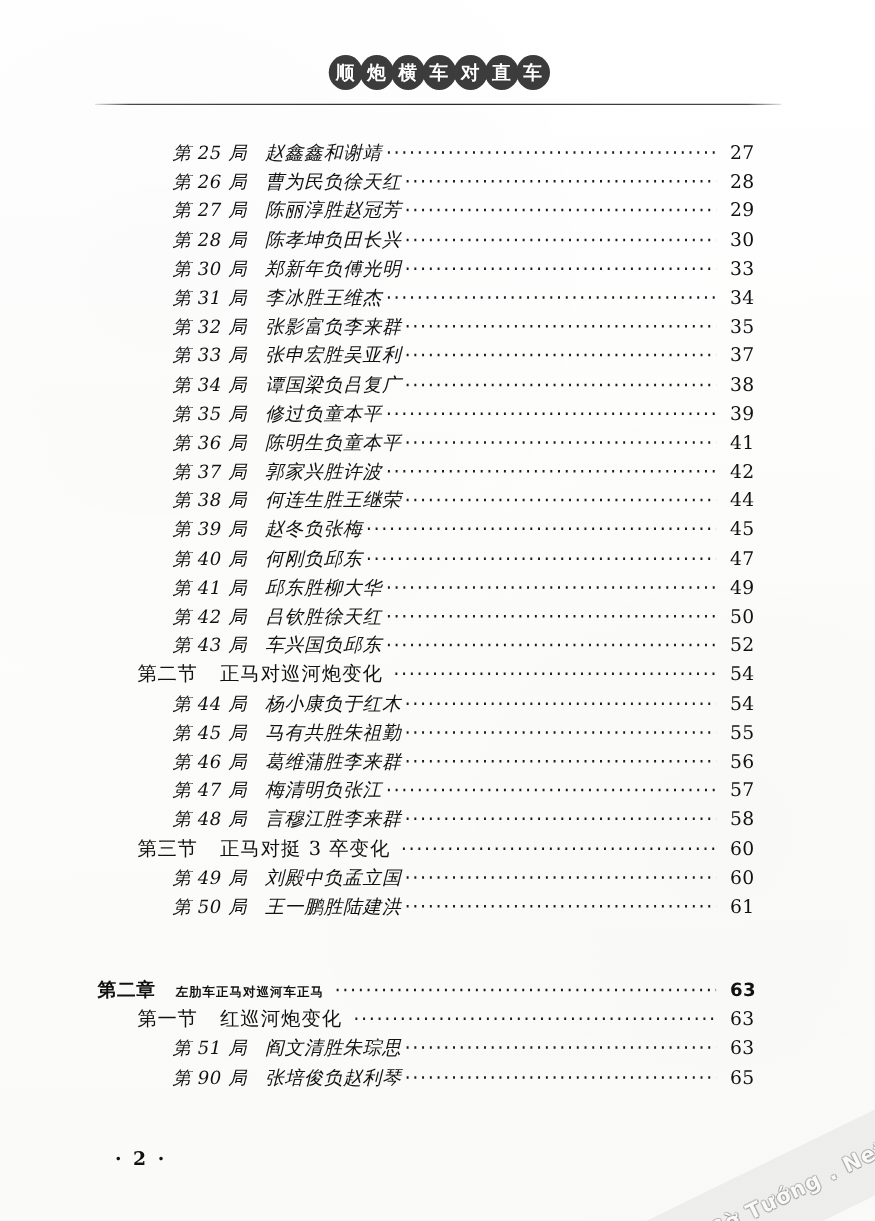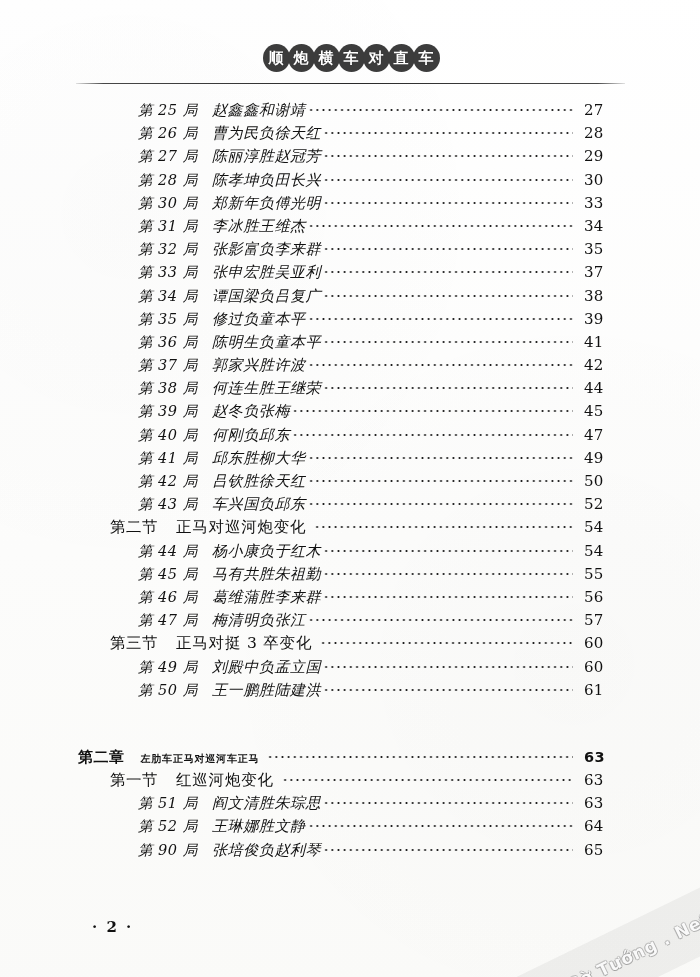--- a/index.html
+++ b/index.html
@@ -64,21 +64,21 @@
         rgba(60,60,60,0.15) 0%,
         rgba(40,40,40,0.85) 5%,
         rgba(30,30,30,0.95) 50%,
         rgba(40,40,40,0.85) 95%,
         rgba(60,60,60,0.15) 100%);
   }
 
   
   .toc {
     position: absolute;
-    top: 100px;
+    top: 112px;
     left: 0;
     width: 632px;
   }
 
   .row {
     display: flex;
     align-items: baseline;
     height: 23.2px;
     font-size: 15px;
     white-space: nowrap;
@@ -366,20 +366,26 @@
       <span class="title">葛维蒲胜李来群</span>
       <span class="leader"></span>
       <span class="pageno">56</span>
     </div>
     <div class="row lvl-game">
       <span class="label">第 47 局</span>
       <span class="title">梅清明负张江</span>
       <span class="leader"></span>
       <span class="pageno">57</span>
     </div>
+    <div class="row lvl-game">
+      <span class="label">第 48 局</span>
+      <span class="title">言穆江胜李来群</span>
+      <span class="leader"></span>
+      <span class="pageno">58</span>
+    </div>
     <div class="row lvl-section">
       <span class="label">第三节</span>
       <span class="title">正马对挺 3 卒变化</span>
       <span class="leader"></span>
       <span class="pageno">60</span>
     </div>
     <div class="row lvl-game">
       <span class="label">第 49 局</span>
       <span class="title">刘殿中负孟立国</span>
       <span class="leader"></span>
@@ -403,26 +409,20 @@
       <span class="leader"></span>
       <span class="pageno">63</span>
     </div>
     <div class="row lvl-game">
       <span class="label">第 51 局</span>
       <span class="title">阎文清胜朱琮思</span>
       <span class="leader"></span>
       <span class="pageno">63</span>
     </div>
     <div class="row lvl-game">
-      <span class="label">第 52 局</span>
-      <span class="title">王琳娜胜文静</span>
-      <span class="leader"></span>
-      <span class="pageno">64</span>
-    </div>
-    <div class="row lvl-game">
       <span class="label">第 90 局</span>
       <span class="title">张培俊负赵利琴</span>
       <span class="leader"></span>
       <span class="pageno">65</span>
     </div>
   </div>
 
 <div class="folio">· 2 ·</div>
 
 <div class="watermark">

